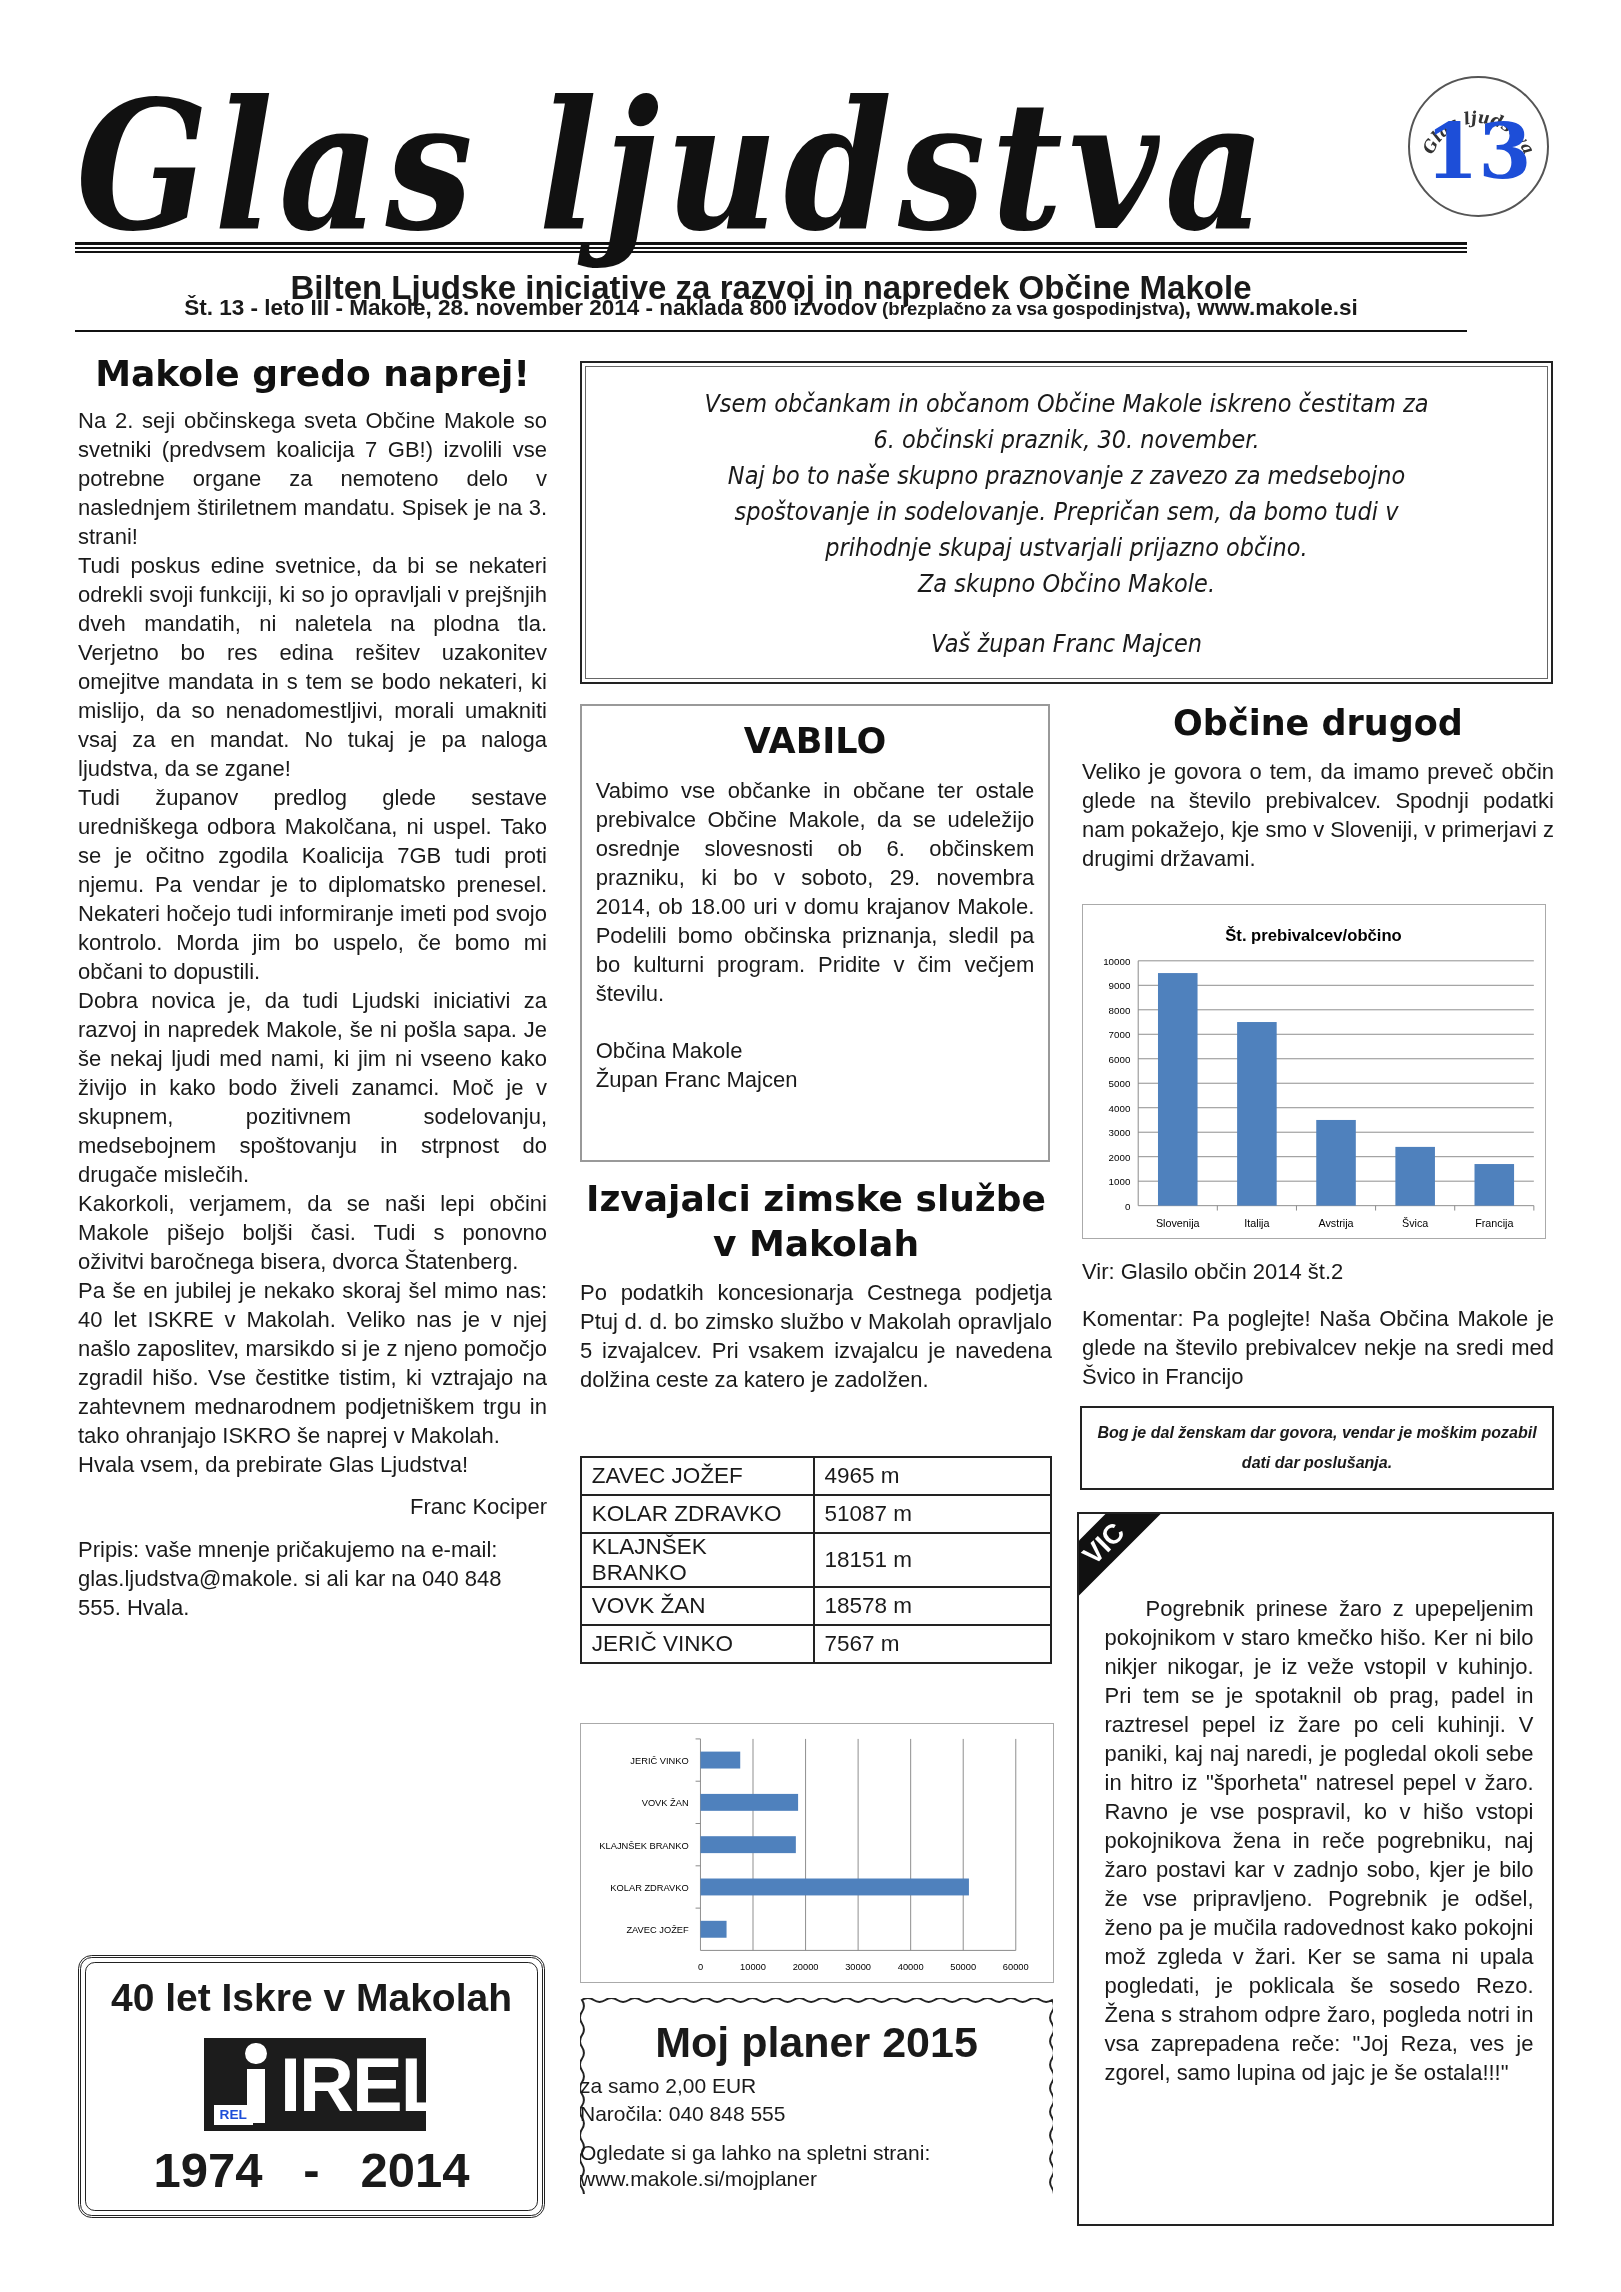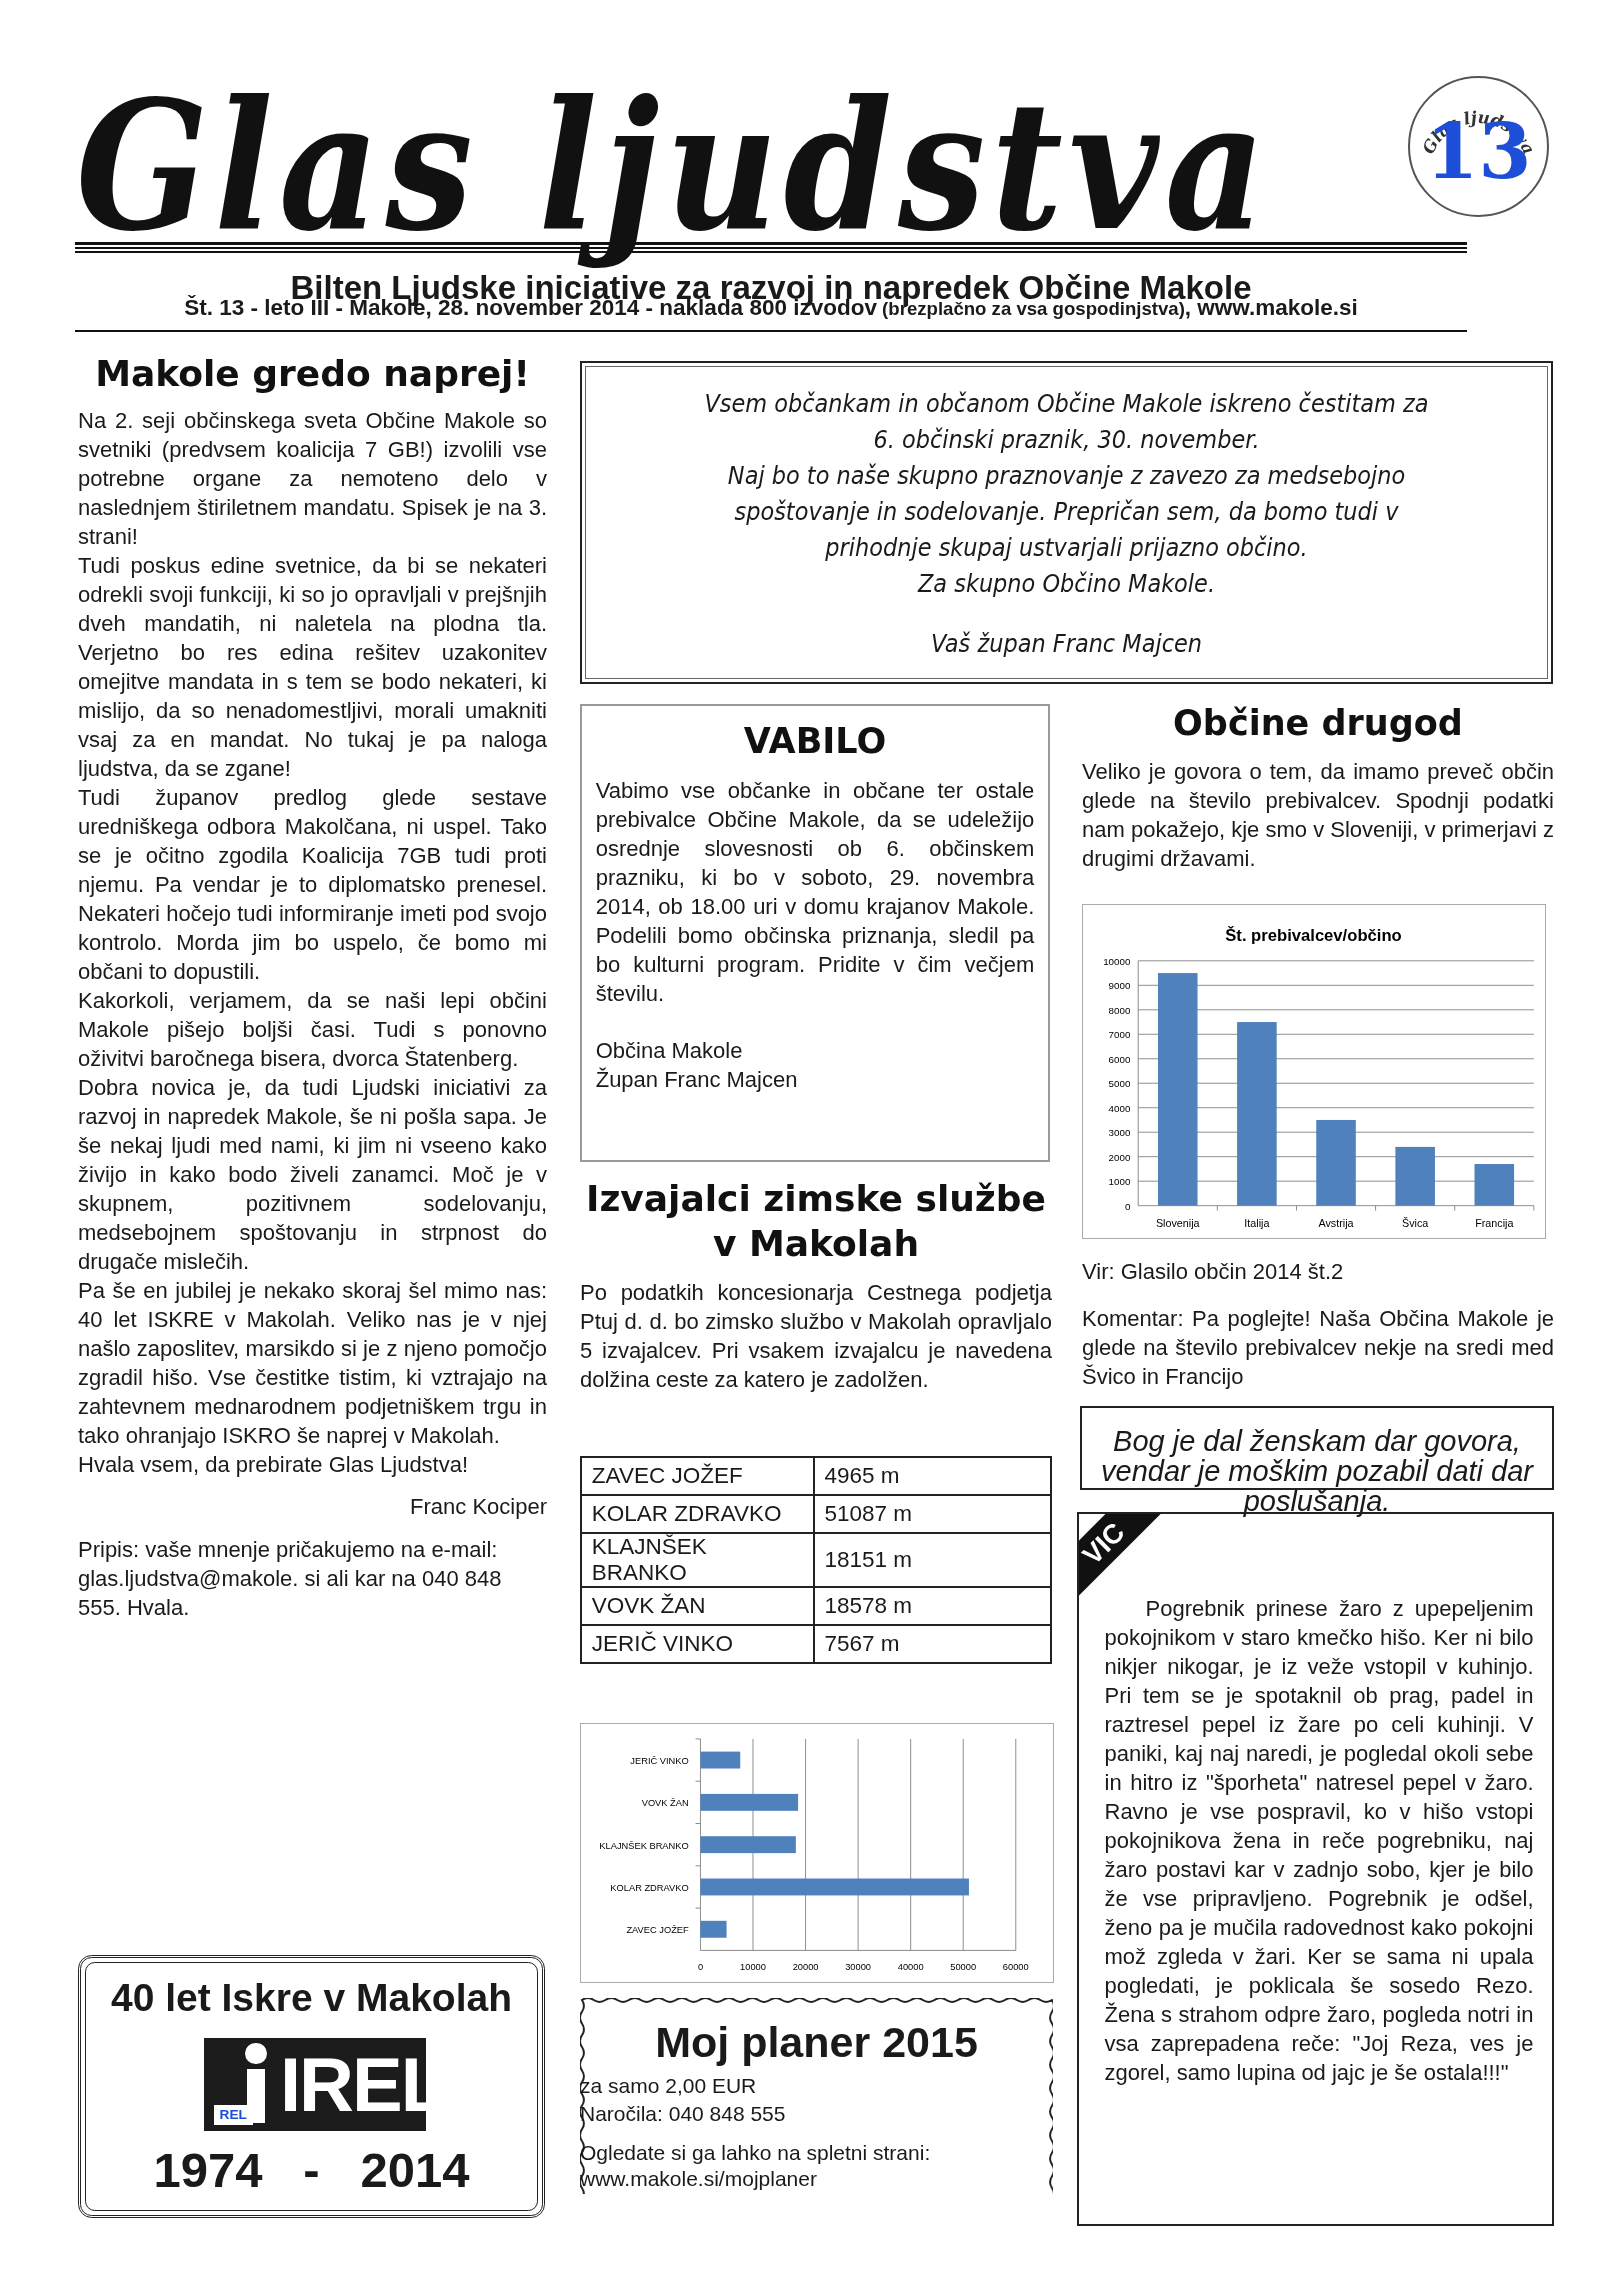--- a/index.html
+++ b/index.html
@@ -67,21 +67,21 @@
   #planer-l1, #planer-l2, #planer-l3, #planer-l4 { position:absolute; width:100%; font-size:21px; }
   #planer-l1 { top:76px; } #planer-l2 { top:104px; } #planer-l3 { top:143px; } #planer-l4 { top:169px; }
 
   
   #drugod { left:1082px; top:702px; width:472px; }
   #drugod-heading { font-size:35px; line-height:43px; margin-bottom:11.8px; }
   #vchart { left:1082px; top:904px; width:464px; height:335px; border:1.5px solid #aaa; box-sizing:border-box; }
   #vir { left:1082px; top:1257px; width:472px; }
   #komentar { left:1082px; top:1304px; width:472px; }
   #quote-box { left:1080px; top:1406px; width:474px; height:84px; border:2.9px solid #222; box-sizing:border-box; }
-  #quote-text { text-align:center; font-weight:normal; font-style:italic; font-size:29px; line-height:30px; padding-top:18px; }
+  #quote-text { text-align:center; font-weight:bold; font-style:italic; font-size:16px; line-height:30px; padding-top:10px; }
   #vic-box { left:1077px; top:1512px; width:477px; height:714px; border:2.9px solid #222; box-sizing:border-box; overflow:hidden; }
   #vic-corner { position:absolute; left:-49px; top:9.8px; width:147px; height:39px; background:#111; transform:rotate(-45deg); }
   #vic-label { position:absolute; left:0; top:0; width:100%; text-align:center; color:#fff; font-weight:bold; font-size:27.4px; line-height:39px; }
   #vic-title { position:absolute; left:0; top:13.7px; width:100%; text-align:center; font-size:37px; line-height:45px; }
   #vic-text { position:absolute; left:25.5px; top:80px; width:429px; }
   #vic-text p { text-indent:41px; }
 </style>
 </head>
 <body>
 
@@ -105,22 +105,22 @@
   <span>Št. 13 - leto III - Makole, 28. november 2014 - naklada 800 izvodov</span><span class="small"> (brezplačno za vsa gospodinjstva)</span><span>, www.makole.si</span>
 </div>
 <div class="rule" style="top:330px;height:2px;"></div>
 
 <div class="abs col-left">
   <div class="heading" id="makole-heading">Makole gredo naprej!</div>
   <div class="body-text">
     <p>Na 2. seji občinskega sveta Občine Makole so svetniki (predvsem koalicija 7 GB!) izvolili vse potrebne organe za nemoteno delo v naslednjem štiriletnem mandatu. Spisek je na 3. strani!</p>
     <p>Tudi poskus edine svetnice, da bi se nekateri odrekli svoji funkciji, ki so jo opravljali v prejšnjih dveh mandatih, ni naletela na plodna tla. Verjetno bo res edina rešitev uzakonitev omejitve mandata in s tem se bodo nekateri, ki mislijo, da so nenadomestljivi, morali umakniti vsaj za en mandat. No tukaj je pa naloga ljudstva, da se zgane!</p>
     <p>Tudi županov predlog glede sestave uredniškega odbora Makolčana, ni uspel. Tako se je očitno zgodila Koalicija 7GB tudi proti njemu. Pa vendar je to diplomatsko prenesel. Nekateri hočejo tudi informiranje imeti pod svojo kontrolo. Morda jim bo uspelo, če bomo mi občani to dopustili.</p>
+    <p>Dobra novica je, da tudi Ljudski iniciativi za razvoj in napredek Makole, še ni pošla sapa. Je še nekaj ljudi med nami, ki jim ni vseeno kako živijo in kako bodo živeli zanamci. Moč je v skupnem, pozitivnem sodelovanju, medsebojnem spoštovanju in strpnost do drugače mislečih.</p>
     <p>Kakorkoli, verjamem, da se naši lepi občini Makole pišejo boljši časi. Tudi s ponovno oživitvi baročnega bisera, dvorca Štatenberg.</p>
-    <p>Dobra novica je, da tudi Ljudski iniciativi za razvoj in napredek Makole, še ni pošla sapa. Je še nekaj ljudi med nami, ki jim ni vseeno kako živijo in kako bodo živeli zanamci. Moč je v skupnem, pozitivnem sodelovanju, medsebojnem spoštovanju in strpnost do drugače mislečih.</p>
     <p>Pa še en jubilej je nekako skoraj šel mimo nas: 40 let ISKRE v Makolah. Veliko nas je v njej našlo zaposlitev, marsikdo si je z njeno pomočjo zgradil hišo. Vse čestitke tistim, ki vztrajajo na zahtevnem mednarodnem podjetniškem trgu in tako ohranjajo ISKRO še naprej v Makolah.</p>
     <p>Hvala vsem, da prebirate Glas Ljudstva!</p>
     <p class="sign">Franc Kociper</p>
     <p class="pripis">Pripis: vaše mnenje pričakujemo na e-mail: glas.ljudstva@makole. si ali kar na 040 848 555. Hvala.</p>
   </div>
 </div>
 
 <div class="abs" id="iskra-box">
   <div id="iskra-title">40 let Iskre v Makolah</div>
   <div id="irel-logo">

